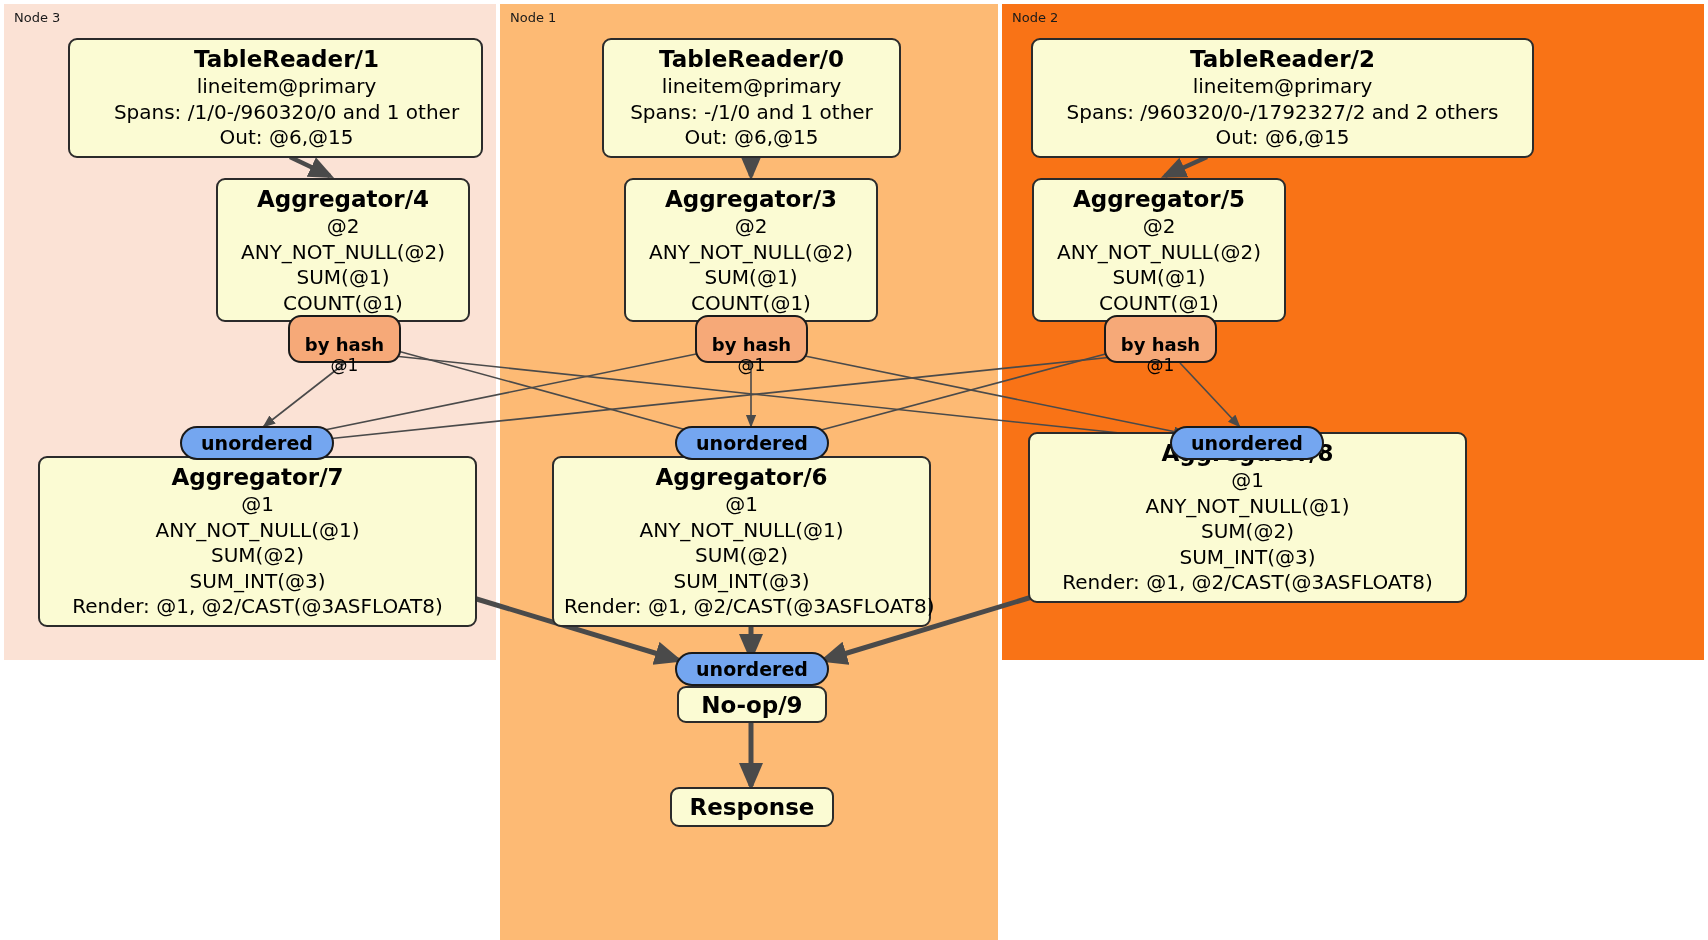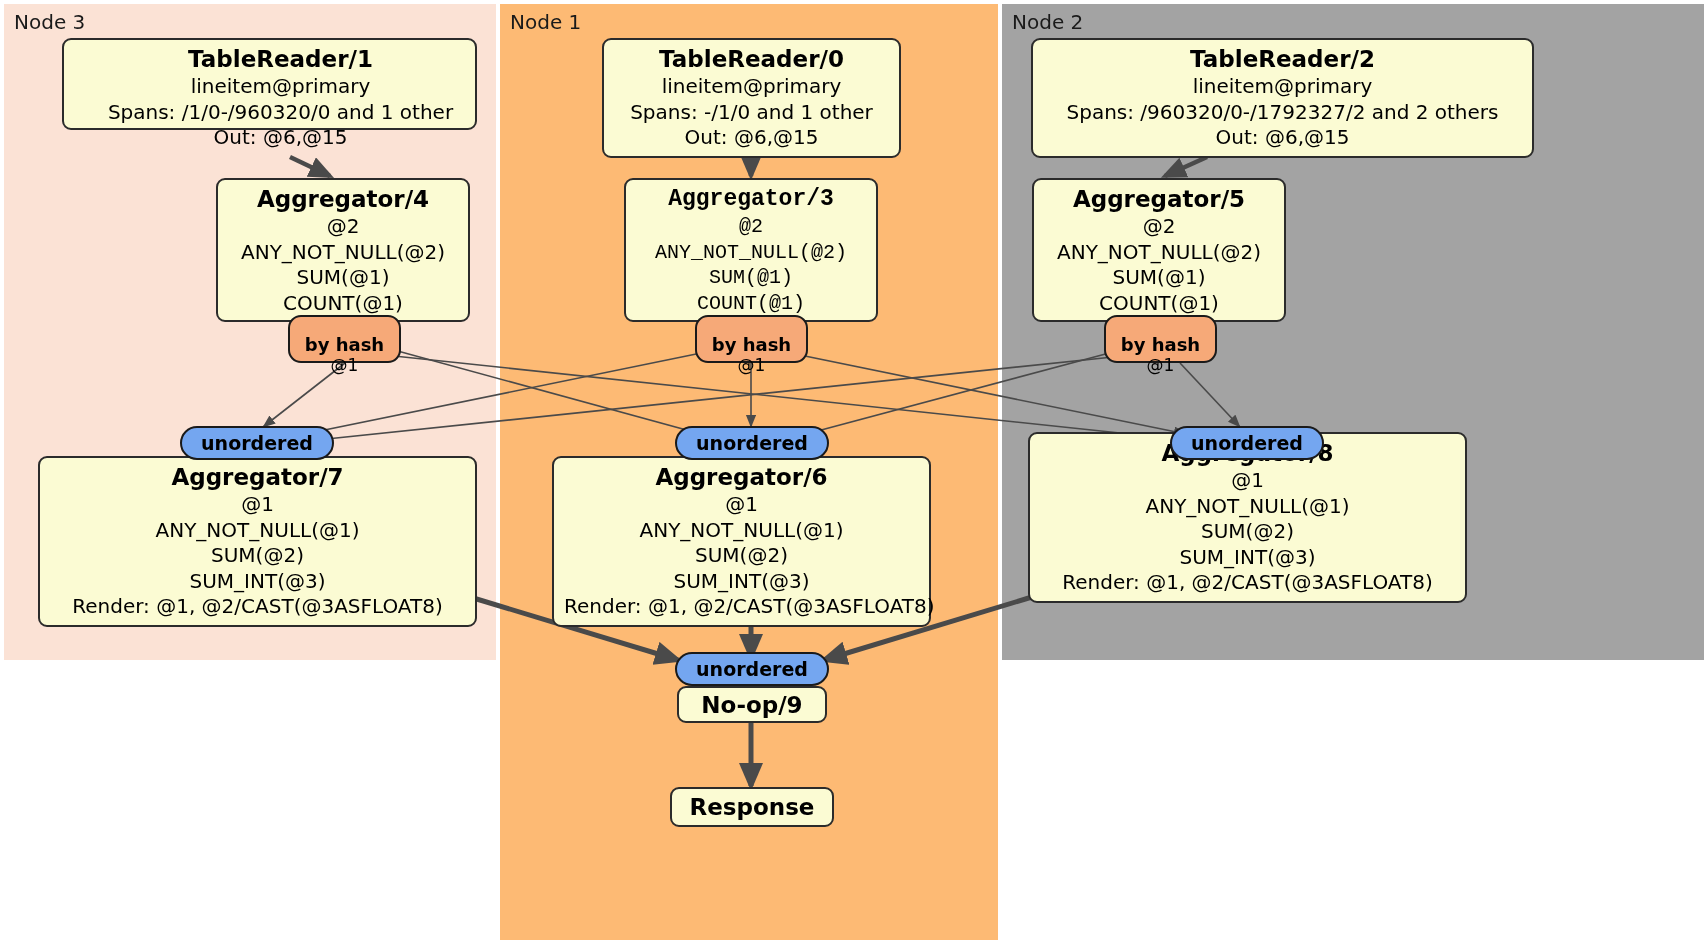--- a/index.html
+++ b/index.html
@@ -18,36 +18,36 @@
     background: #ffffff;
   }
   .node-panel {
     position: absolute;
     box-sizing: border-box;
   }
   .node-panel .node-label {
     position: absolute;
     top: 6px;
     left: 10px;
-    font-size: 20px;
+    font-size: 13px;
     color: #1a1a1a;
     font-family: "DejaVu Sans", sans-serif;
     white-space: nowrap;
   }
   #panel-node3 {
     left: 4px;  top: 4px;  width: 492px;  height: 656px;
     background: #fbe2d5;
   }
   #panel-node1 {
     left: 500px; top: 4px; width: 498px; height: 936px;
     background: #fdba74;
   }
   #panel-node2 {
     left: 1002px; top: 4px; width: 702px; height: 656px;
-    background: #a3a3a3;
+    background: #f97316;
   }
 
   svg#edges {
     position: absolute;
     left: 0; top: 0;
     width: 1708px;
     height: 940px;
     pointer-events: none;
   }
 
@@ -154,21 +154,21 @@
     <path d="M 1113,352 L 795,437" stroke="#4a4a4a" stroke-width="1.6" fill="none" marker-end="url(#ah-thin)"></path>
     <path d="M 1180,363 L 1240,427" stroke="#4a4a4a" stroke-width="1.6" fill="none" marker-end="url(#ah-thin)"></path>
 
     <path d="M 470,597 L 678,660" stroke="#4a4a4a" stroke-width="5" fill="none" marker-end="url(#ah-thick)"></path>
     <path d="M 751,624 L 751,657" stroke="#4a4a4a" stroke-width="5" fill="none" marker-end="url(#ah-thick)"></path>
     <path d="M 1032,597 L 824,660" stroke="#4a4a4a" stroke-width="5" fill="none" marker-end="url(#ah-thick)"></path>
 
     <path d="M 751,722 L 751,786" stroke="#4a4a4a" stroke-width="5" fill="none" marker-end="url(#ah-thick)"></path>
   </svg>
 
-  <div class="box" id="tr1" style="left:62px; top:38px; width:415px; height:92px;padding-left:32px;">
+  <div class="box" id="tr1" style="left:68px; top:38px; width:415px; height:120px;padding-left:32px;">
     <div class="title">TableReader/1</div>
     <div class="line">lineitem@primary</div>
     <div class="line">Spans: /1/0-/960320/0 and 1 other</div>
     <div class="line">Out: @6,@15</div>
   </div>
 
   <div class="box" id="tr0" style="left:602px; top:38px; width:299px; height:120px;">
     <div class="title">TableReader/0</div>
     <div class="line">lineitem@primary</div>
     <div class="line">Spans: -/1/0 and 1 other</div>
@@ -183,21 +183,21 @@
   </div>
 
   <div class="box" id="agg4" style="left:216px; top:178px; width:254px; height:144px;">
     <div class="title">Aggregator/4</div>
     <div class="line">@2</div>
     <div class="line">ANY_NOT_NULL(@2)</div>
     <div class="line">SUM(@1)</div>
     <div class="line">COUNT(@1)</div>
   </div>
 
-  <div class="box" id="agg3" style="left:624px; top:178px; width:254px; height:144px;font-family:Liberation Mono, monospace;">
+  <div class="box" id="agg3" style="left:624px; top:178px; width:254px; height:144px;">
     <div class="title">Aggregator/3</div>
     <div class="line">@2</div>
     <div class="line">ANY_NOT_NULL(@2)</div>
     <div class="line">SUM(@1)</div>
     <div class="line">COUNT(@1)</div>
   </div>
 
   <div class="box" id="agg5" style="left:1032px; top:178px; width:254px; height:144px;">
     <div class="title">Aggregator/5</div>
     <div class="line">@2</div>

